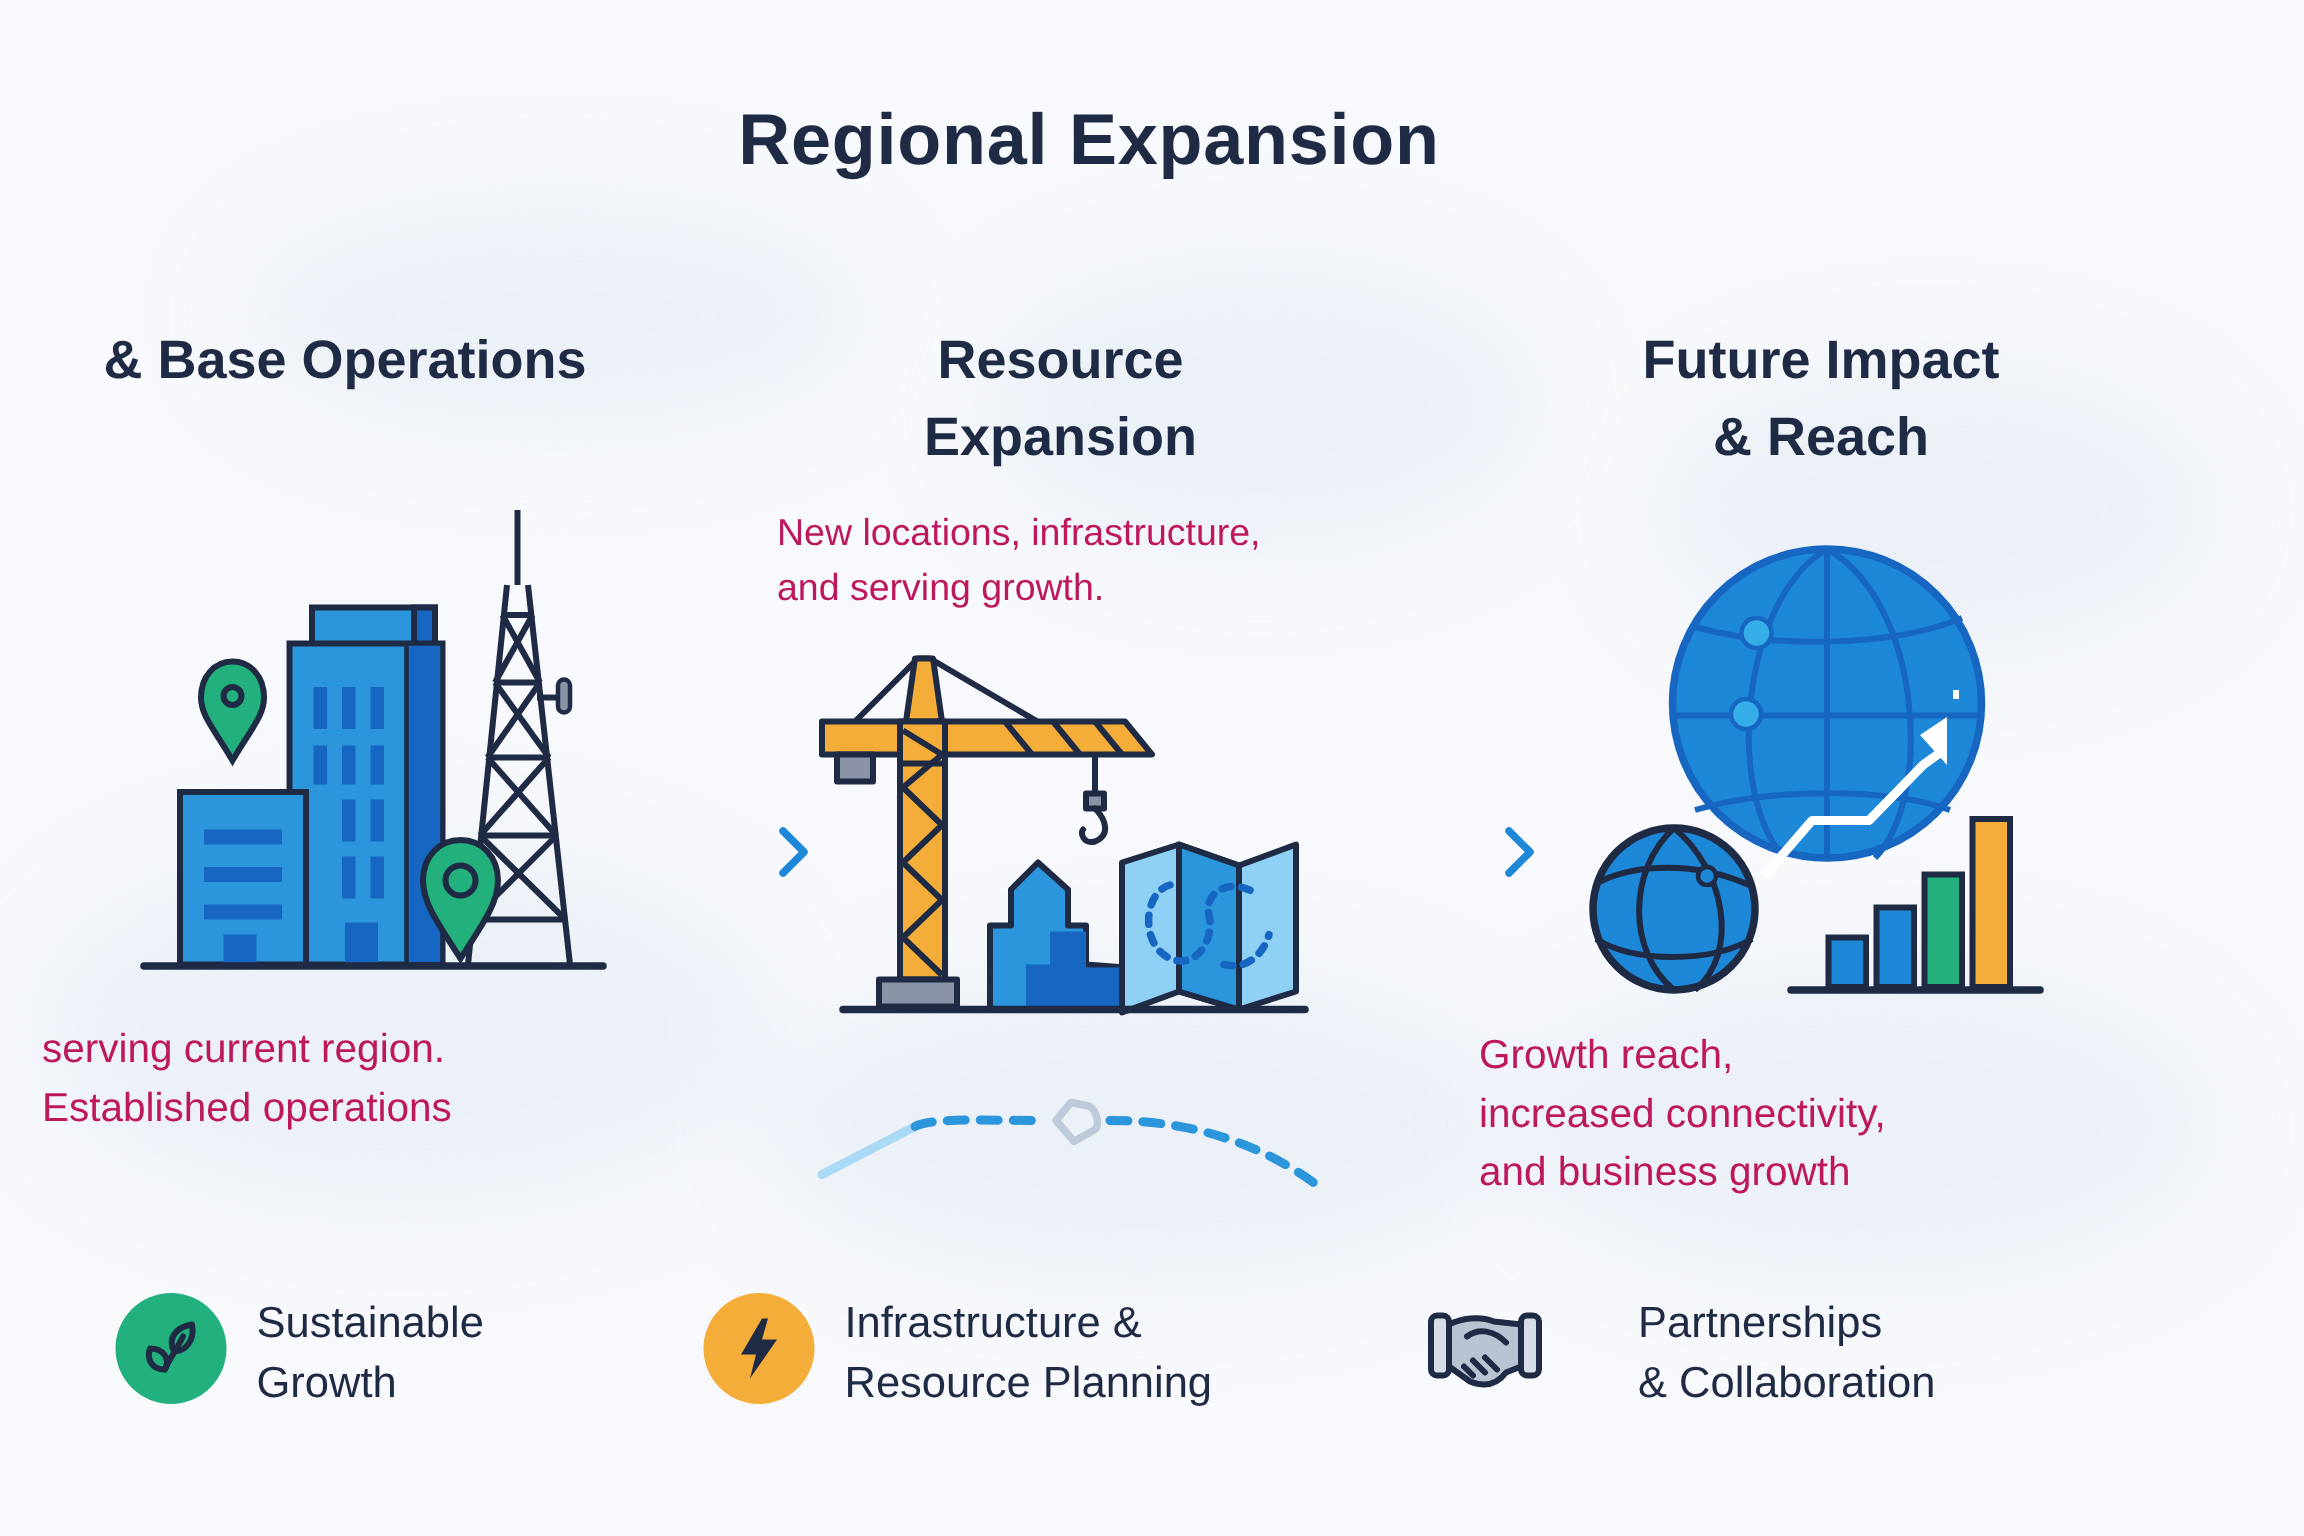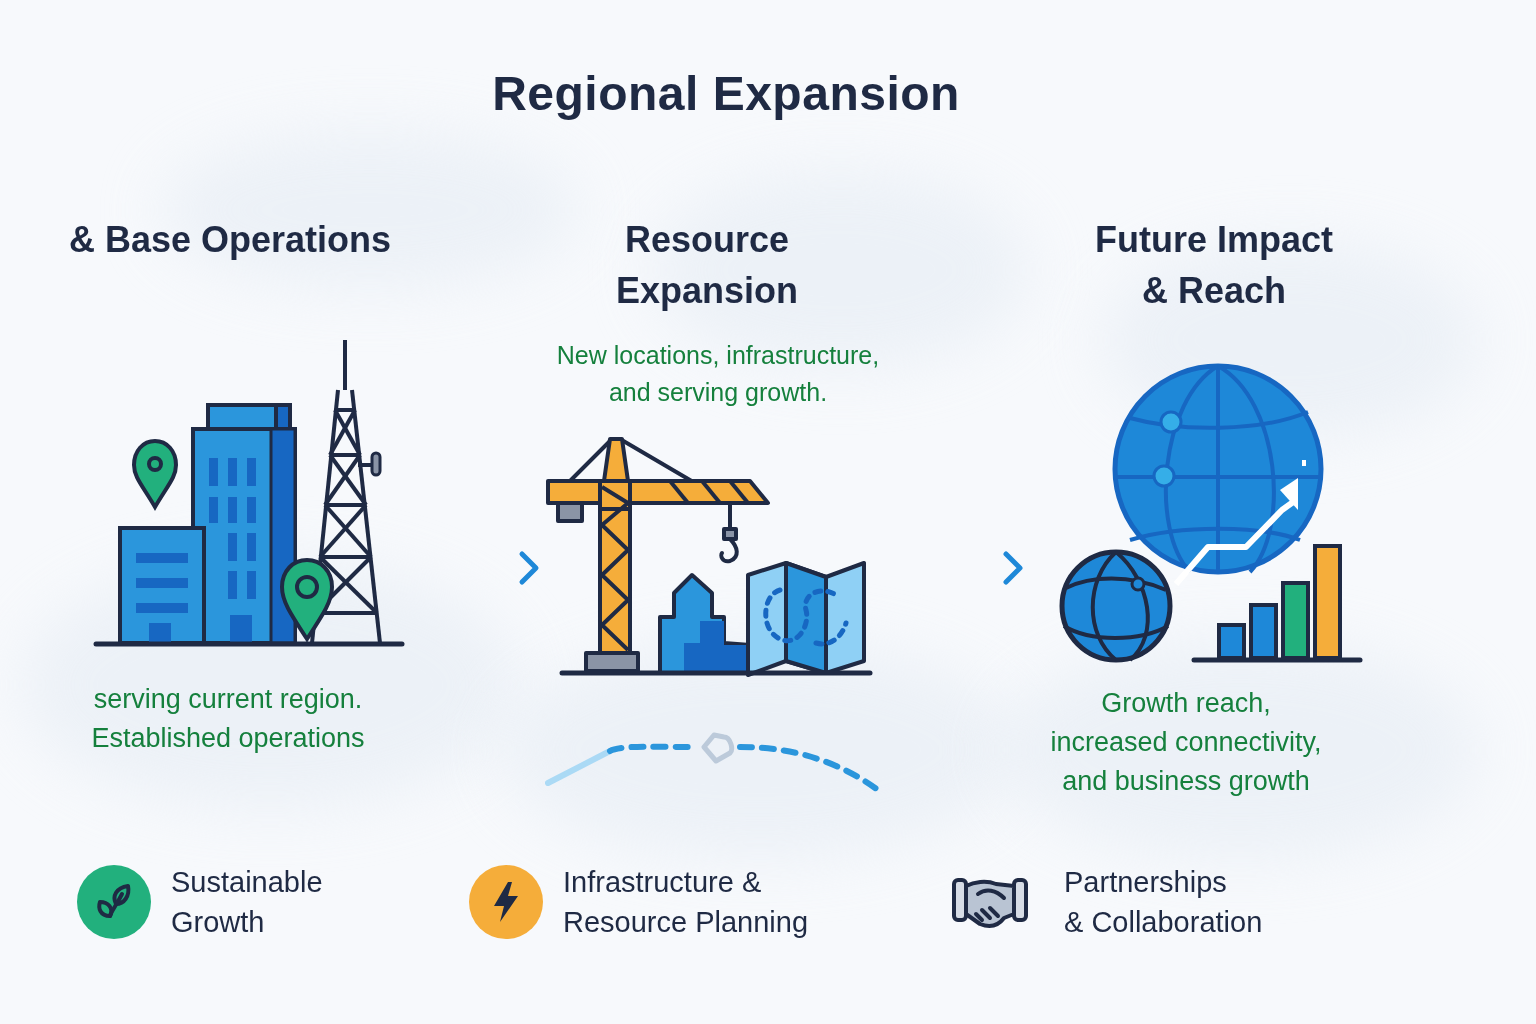--- a/index.html
+++ b/index.html
@@ -1,24 +1,24 @@
 <!DOCTYPE html>
 <html><head>
 <meta charset="utf-8">
 <style>
   html,body{margin:0;padding:0;}
   body{width:1536px;height:1024px;position:relative;overflow:hidden;
     background:#f7f9fc;font-family:"Liberation Sans","DejaVu Sans",sans-serif;color:#1d2a44;}
   .bg-blob{position:absolute;border-radius:50%;background:#e8eef5;filter:blur(30px);opacity:.7;}
   .title{position:absolute;left:0;width:1452px;top:66px;text-align:center;font-size:48px;font-weight:bold;letter-spacing:0.5px;color:#1f2a44;}
   .col-head{position:absolute;text-align:center;font-size:36px;line-height:51px;font-weight:bold;color:#1f2a44;}
-  .col-desc{position:absolute;text-align:center;font-size:27px;line-height:39px;color:#15803d;}
+  .col-desc{position:absolute;text-align:left;font-size:27px;line-height:39px;color:#be185d;}
   .illus{position:absolute;}
   .arrow{position:absolute;}
-  .feature{position:absolute;display:flex;align-items:center;}
+  .feature{position:absolute;display:flex;align-items:flex-start;}
   .feature .badge{width:74px;height:74px;border-radius:50%;display:flex;align-items:center;justify-content:center;}
   .feature .label{font-size:29px;line-height:40px;color:#1f2a44;margin-left:20px;}
 </style>
 </head>
 <body>
 
 <div class="bg-blob" style="left:160px;top:130px;width:420px;height:160px;"></div>
 <div class="bg-blob" style="left:650px;top:170px;width:380px;height:200px;"></div>
 <div class="bg-blob" style="left:1100px;top:240px;width:380px;height:200px;"></div>
 <div class="bg-blob" style="left:20px;top:560px;width:500px;height:250px;"></div>
@@ -237,21 +237,21 @@
     <svg width="36" height="44" viewBox="0 0 36 44">
       <polygon points="20,2 6,26 16,26 12,42 30,16 20,16 24,2" fill="#1f2a44"></polygon>
     </svg>
   </div>
   <div class="label">
     <div>Infrastructure &amp;</div>
     <div>Resource Planning</div>
   </div>
 </div>
 
-<div class="feature" style="left:950px;top:862px;">
+<div class="feature" style="left:950px;top:862px;gap:28px;">
   <div class="badge" style="background:transparent;width:80px;">
     <svg width="80" height="64" viewBox="0 0 80 64">
       <g stroke="#1f2a44" stroke-width="4" stroke-linejoin="round" stroke-linecap="round">
         <rect x="4" y="10" width="12" height="40" rx="4" fill="#d7dde6"></rect>
         <rect x="64" y="10" width="12" height="40" rx="4" fill="#d7dde6"></rect>
         <path d="M16,16 C24,12 36,10 46,14 L64,16 L64,44 L54,48 C48,56 40,58 30,54 L16,44 Z" fill="#b9c4d3"></path>
         <path d="M28,24 C36,18 46,20 54,28" fill="none"></path>
         <path d="M26,44 L32,50 M32,40 L40,48 M40,38 L48,46" fill="none"></path>
       </g>
     </svg>

